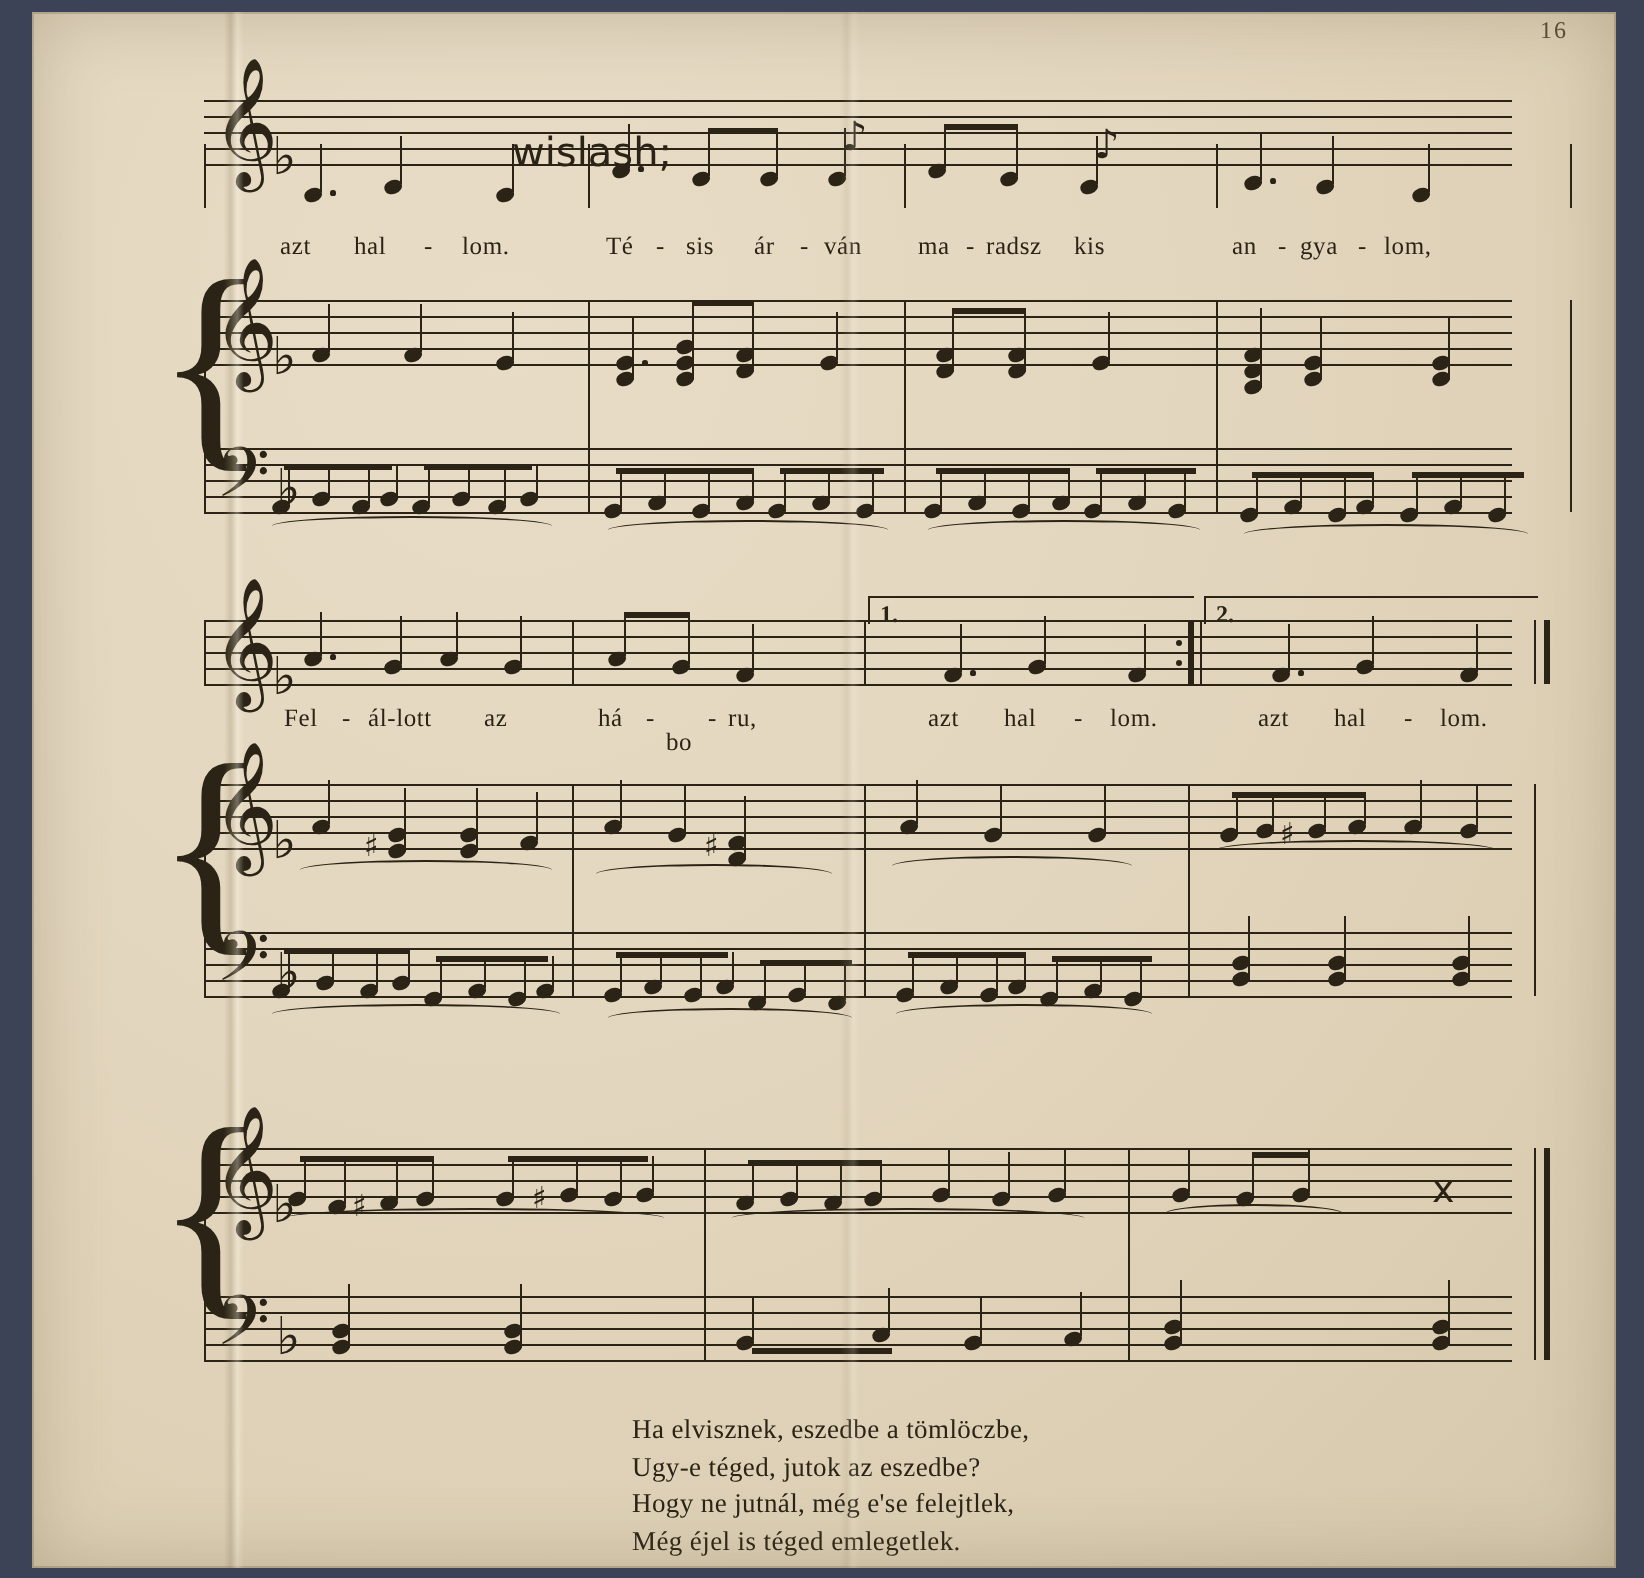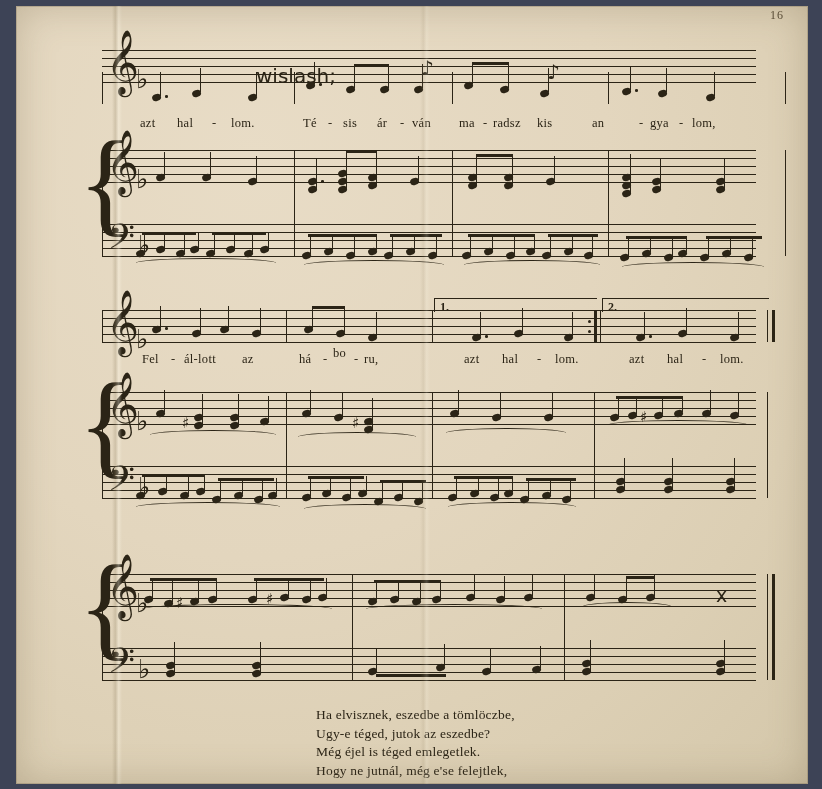--- a/index.html
+++ b/index.html
@@ -275,21 +275,21 @@
       <div class="lyric" style="left:287px;top:88px;">Té</div>
       <div class="lyric" style="left:312px;top:88px;">-</div>
       <div class="lyric" style="left:327px;top:88px;">sis</div>
       <div class="lyric" style="left:361px;top:88px;">ár</div>
       <div class="lyric" style="left:384px;top:88px;">-</div>
       <div class="lyric" style="left:396px;top:88px;">ván</div>
       <div class="lyric" style="left:443px;top:88px;">ma</div>
       <div class="lyric" style="left:467px;top:88px;">-</div>
       <div class="lyric" style="left:477px;top:88px;">radsz</div>
       <div class="lyric" style="left:521px;top:88px;">kis</div>
-      <div class="lyric" style="left:576px;top:88px;">an</div>
+      <div class="lyric" style="left:600px;top:88px;">an</div>
       <div class="lyric" style="left:623px;top:88px;">-</div>
       <div class="lyric" style="left:634px;top:88px;">gya</div>
       <div class="lyric" style="left:663px;top:88px;">-</div>
       <div class="lyric" style="left:676px;top:88px;">lom,</div>
 
       <div class="brace" style="left:62px;top:96px;">{</div>
 
       <div class="staff" style="left:86px;right:52px;top:122px;">
         <div class="line" style="top:0px;"></div>
         <div class="line" style="top:8px;"></div>
@@ -498,21 +498,21 @@
       <div class="stem" style="left:670px;top:30px;height:24px;"></div>
       <div class="notehead" style="left:714px;top:56px;"></div>
       <div class="stem" style="left:722px;top:34px;height:24px;"></div>
 
       <div class="lyric" style="left:126px;top:74px;text-align:right;">Fel</div>
       <div class="lyric" style="left:155px;top:74px;">-</div>
       <div class="lyric" style="left:168px;top:74px;">ál-lott</div>
       <div class="lyric" style="left:226px;top:74px;">az</div>
       <div class="lyric" style="left:283px;top:74px;">há</div>
       <div class="lyric" style="left:307px;top:74px;">-</div>
-      <div class="lyric" style="left:317px;top:68px;text-align:center;">bo</div>
+      <div class="lyric" style="left:317px;top:86px;text-align:center;">bo</div>
       <div class="lyric" style="left:338px;top:74px;">-</div>
       <div class="lyric" style="left:348px;top:74px;">ru,</div>
       <div class="lyric" style="left:448px;top:74px;">azt</div>
       <div class="lyric" style="left:486px;top:74px;">hal</div>
       <div class="lyric" style="left:521px;top:74px;">-</div>
       <div class="lyric" style="left:539px;top:74px;">lom.</div>
       <div class="lyric" style="left:613px;top:74px;">azt</div>
       <div class="lyric" style="left:651px;top:74px;">hal</div>
       <div class="lyric" style="left:686px;top:74px;">-</div>
       <div class="lyric" style="left:704px;top:74px;">lom.</div>
@@ -758,21 +758,21 @@
       <div class="notehead" style="left:566px;top:126px;"></div>
       <div class="stem" style="left:574px;top:98px;height:32px;"></div>
       <div class="notehead" style="left:700px;top:118px;"></div>
       <div class="notehead" style="left:700px;top:126px;"></div>
       <div class="stem" style="left:708px;top:98px;height:32px;"></div>
     </div>
 
     <div class="verses">
       <div>Ha elvisznek, eszedbe a tömlöczbe,</div>
       <div>Ugy-e téged, jutok az eszedbe?</div>
+      <div>Hogy ne jutnál, még e'se felejtlek,</div>
       <div>Még éjel is téged emlegetlek.</div>
-      <div>Hogy ne jutnál, még e'se felejtlek,</div>
     </div>
 
     <div class="crease c1"></div>
     <div class="crease c2"></div>
     <div class="edge-shadow"></div>
   </div>
 </div>
 
 </body></html>

